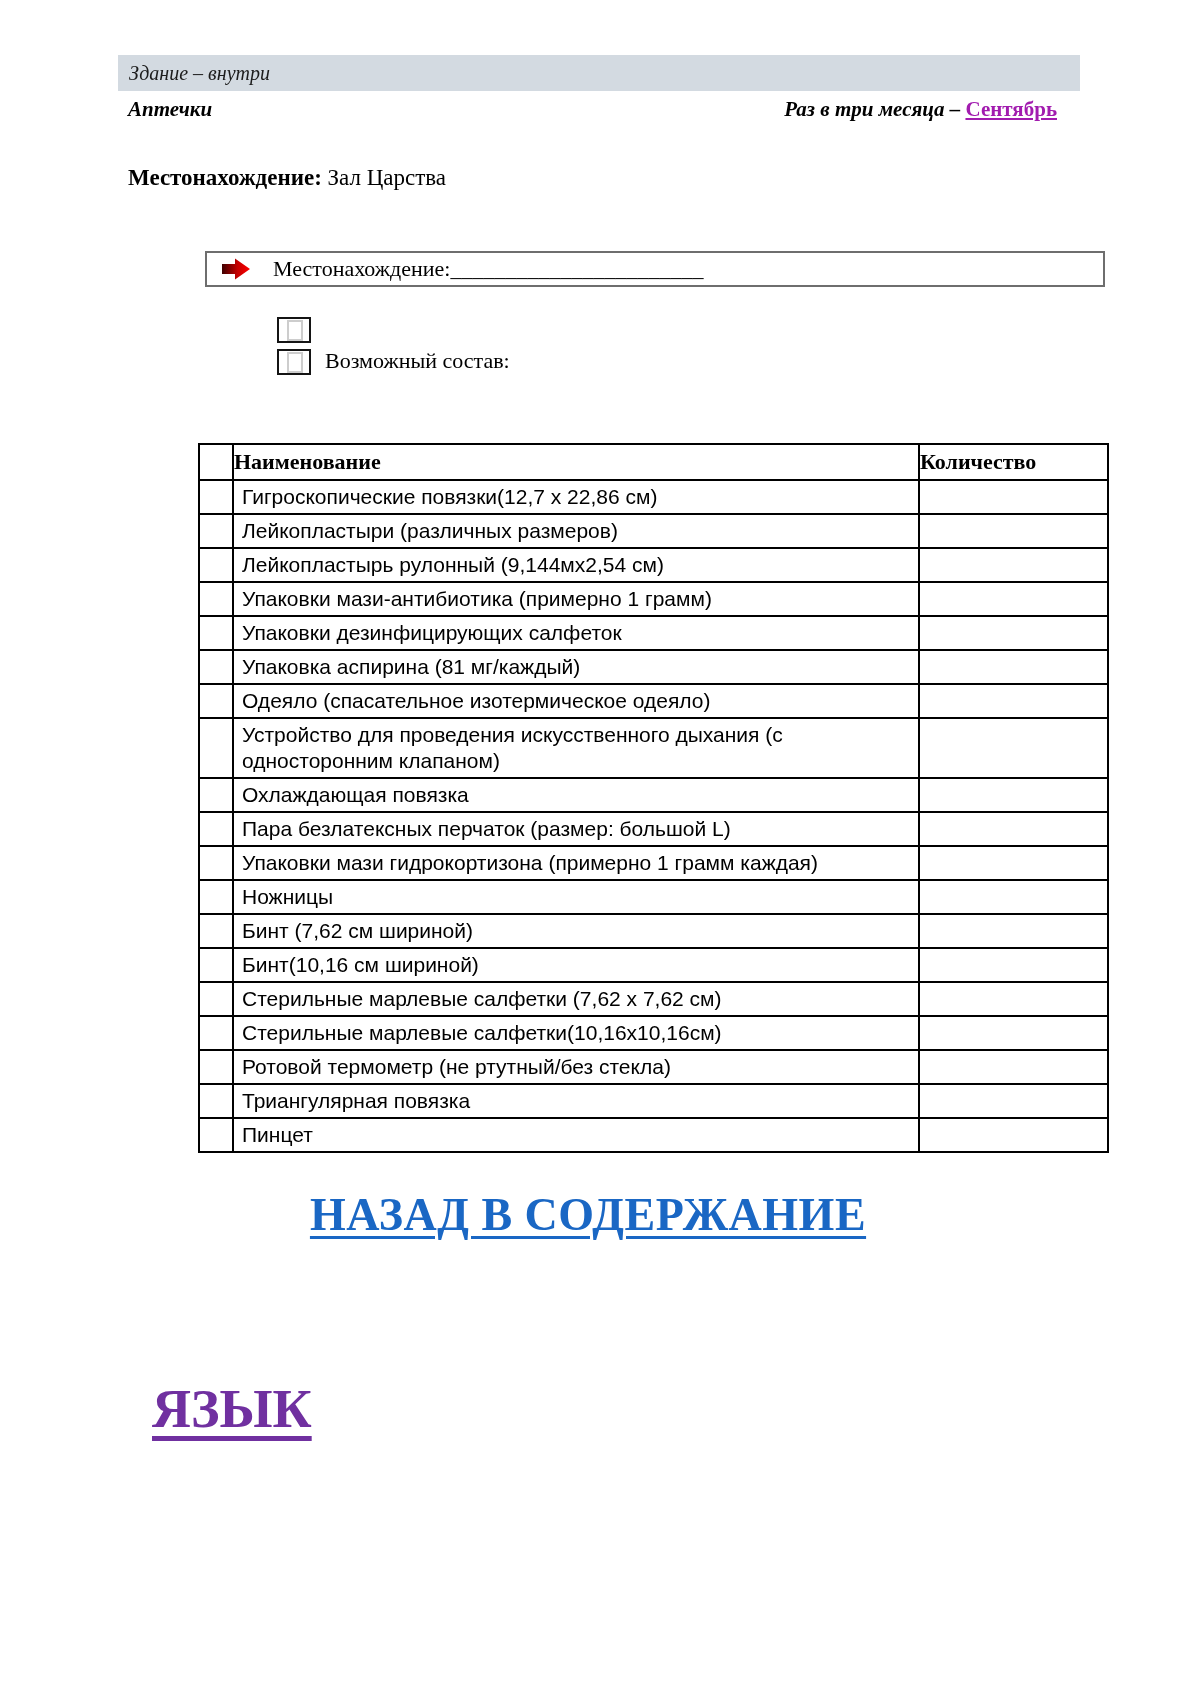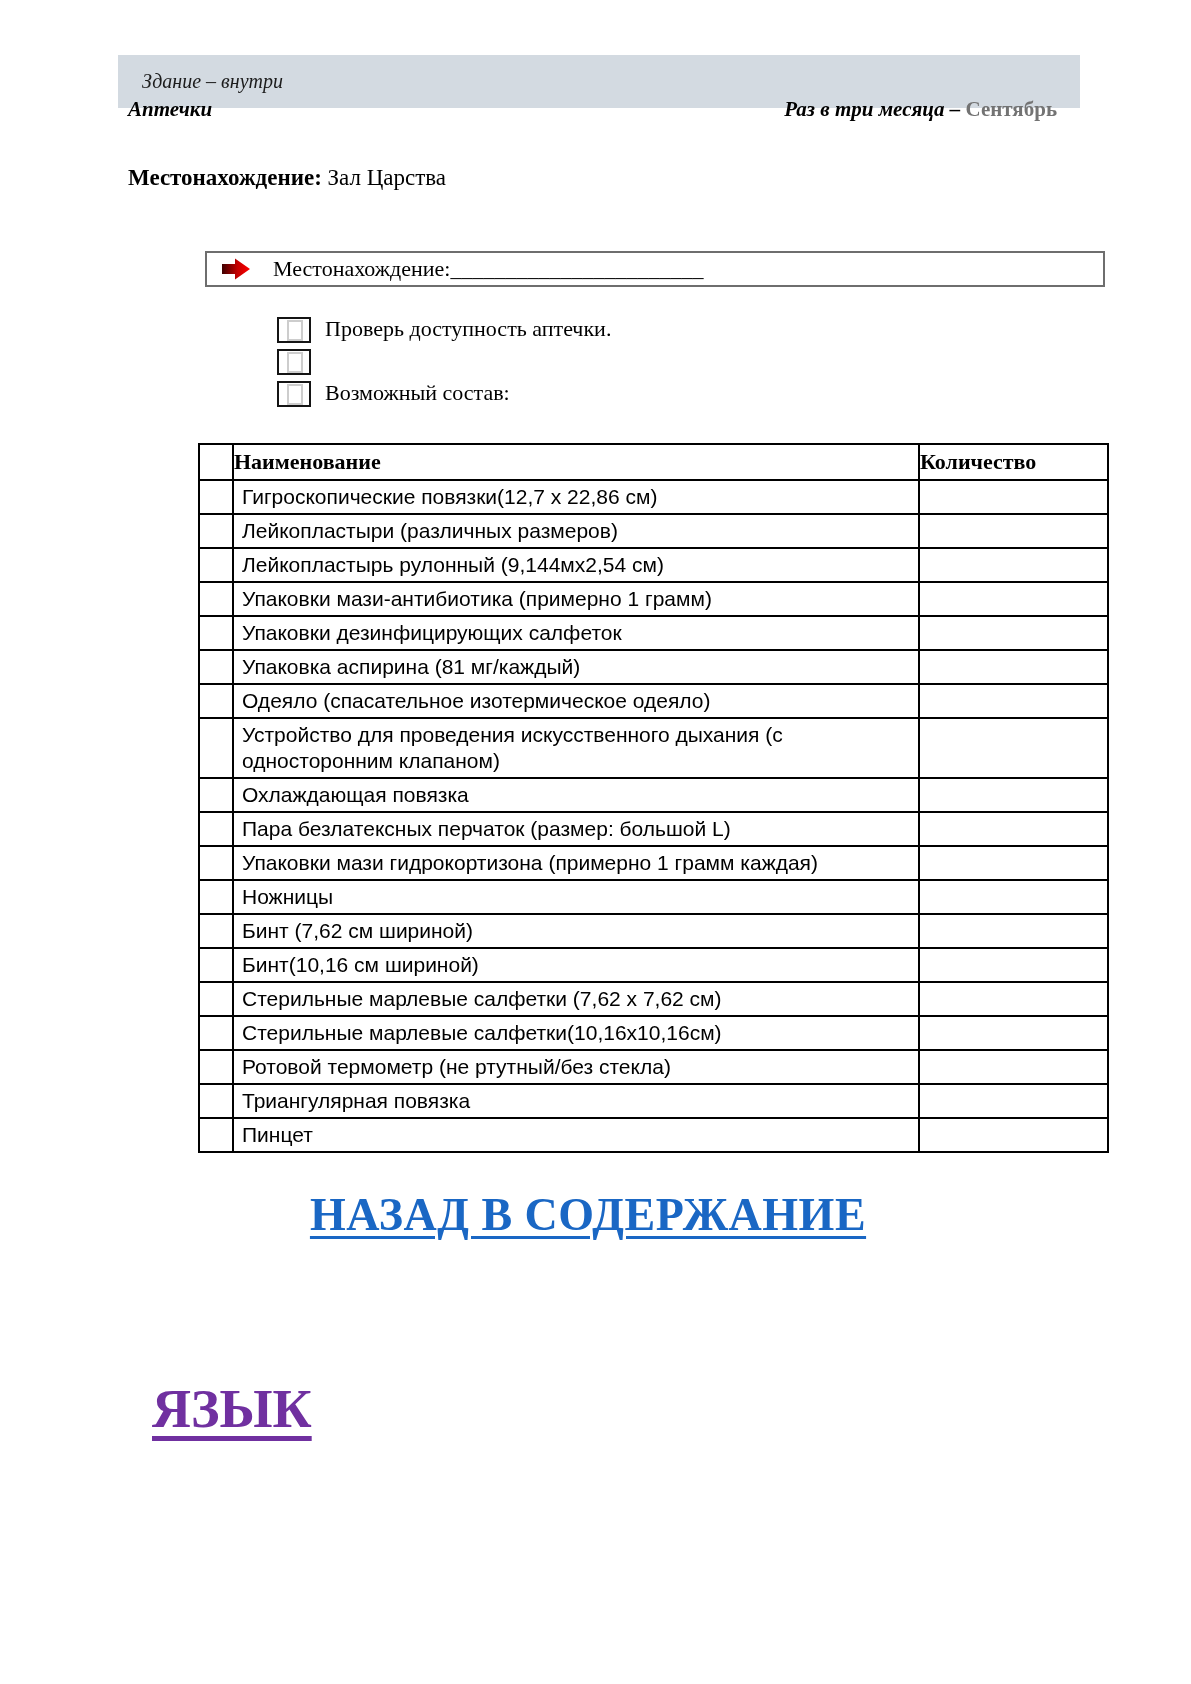--- a/index.html
+++ b/index.html
@@ -6,34 +6,34 @@
   body{
     width:1191px;height:1684px;
     background:#ffffff;
     position:relative;
     font-family:"Liberation Serif",serif;
     color:#000;
     overflow:hidden;
   }
   
   .graybar{
-    position:absolute;left:118px;top:55px;width:962px;height:53px;
+    position:absolute;left:118px;top:55px;width:962px;height:36px;
     background:#d3dae1;
     display:flex;align-items:center;
-    padding-left:24px;box-sizing:border-box;
+    padding-left:11px;box-sizing:border-box;
     font-style:italic;font-size:20px;color:#1c1c1c;
   }
   
   .subheader{
     position:absolute;left:118px;top:97px;width:962px;height:30px;
     display:flex;justify-content:space-between;align-items:baseline;
     box-sizing:border-box;padding:0 23px 0 10px;
     font-size:21px;font-weight:bold;font-style:italic;
   }
-  .subheader .month{color:#737373;font-style:normal;}
+  .subheader .month{color:#a21caf;font-style:normal;text-decoration:underline;}
   
   .location-line{
     position:absolute;left:128px;top:165px;font-size:23px;
   }
   .location-line b{font-weight:bold;}
   
   .arrow-box{
     position:absolute;left:205px;top:251px;width:900px;height:36px;
     border:2px solid #6e6e6e;box-sizing:border-box;
     display:flex;align-items:center;
@@ -124,24 +124,20 @@
         <stop offset="1" stop-color="#ff0000"></stop>
       </linearGradient>
     </defs>
     <path d="M2 7 L15 7 L15 1.5 L30 12 L15 22.5 L15 17 L2 17 Z" fill="url(#rg)"></path>
   </svg>
   <span class="lbl">Местонахождение:</span>
     <span class="blank">_______________________</span>
 </div>
 
 <div class="checklist">
-  <div class="check-item">
-    <span class="cbx"></span>
-    <span class="ctext">Проверь доступность аптечки.</span>
-  </div>
   <div class="check-item">
     <span class="cbx"></span>
   </div>
   <div class="check-item">
     <span class="cbx"></span>
     <span class="ctext">Возможный состав:</span>
   </div>
 </div>
 
 <table class="supplies">

